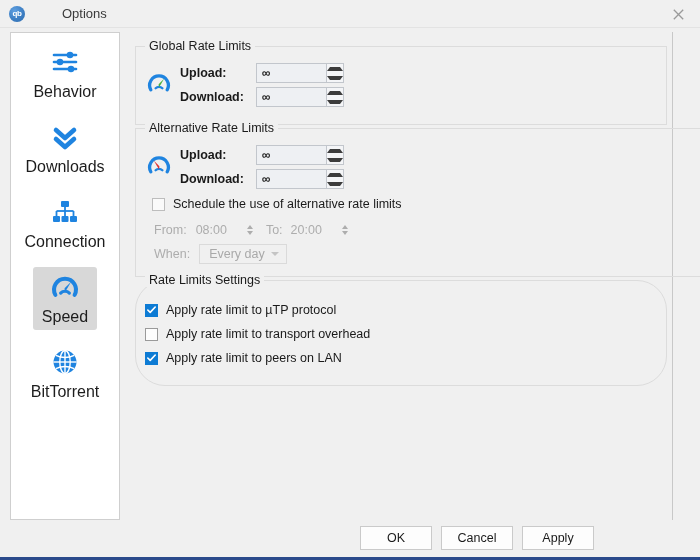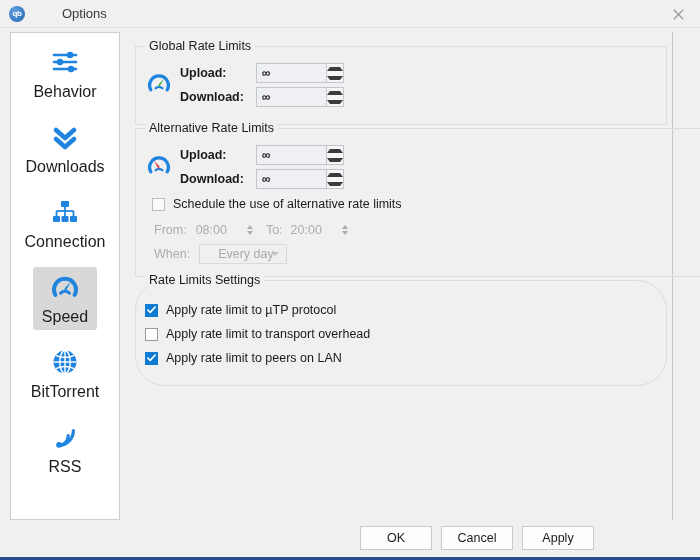--- a/index.html
+++ b/index.html
@@ -248,21 +248,21 @@
 
   
   .combo {
     display: inline-flex;
     align-items: center;
     width: 88px;
     height: 20px;
     background: #f0f0f0;
     border: 1px solid #dadada;
     box-sizing: border-box;
-    padding-left: 18px;
+    padding-left: 9px;
     vertical-align: middle;
     position: relative;
   }
   .combo .ctext {
     font-size: 12.5px;
     color: #a9a9a9;
   }
   .combo .carr {
     position: absolute;
     right: 7px;
@@ -399,34 +399,20 @@
               <path d="M5.2,7.8 Q15,12.5 24.8,7.8"></path>
               <path d="M5.2,22.2 Q15,17.5 24.8,22.2"></path>
               <line x1="15" y1="2.7" x2="15" y2="27.3"></line>
             </g>
           </svg>
         </div>
         <div class="lbl">BitTorrent</div>
       </div>
     </div>
 
-    <div class="side-item">
-      <div class="hl">
-        <div class="ico">
-          <svg width="30" height="28" viewBox="0 0 30 30">
-            <g fill="none" stroke="#1f84e0" stroke-width="3.4" stroke-linecap="round">
-              <path d="M8,24 A16,16 0 0,0 24,8"></path>
-              <path d="M8,24 A10.5,10.5 0 0,0 18.5,13.5"></path>
-            </g>
-            <circle cx="8.6" cy="23.4" r="3.1" fill="#1f84e0"></circle>
-          </svg>
-        </div>
-        <div class="lbl">RSS</div>
-      </div>
-    </div>
 
 
   </div>
 
   <div id="pane">
     <div id="pane-divider"></div>
 
     <div class="groupbox" style="left:4px; top:14px; width:532px; height:79px;">
       <div class="gb-title">Global Rate Limits</div>
 

